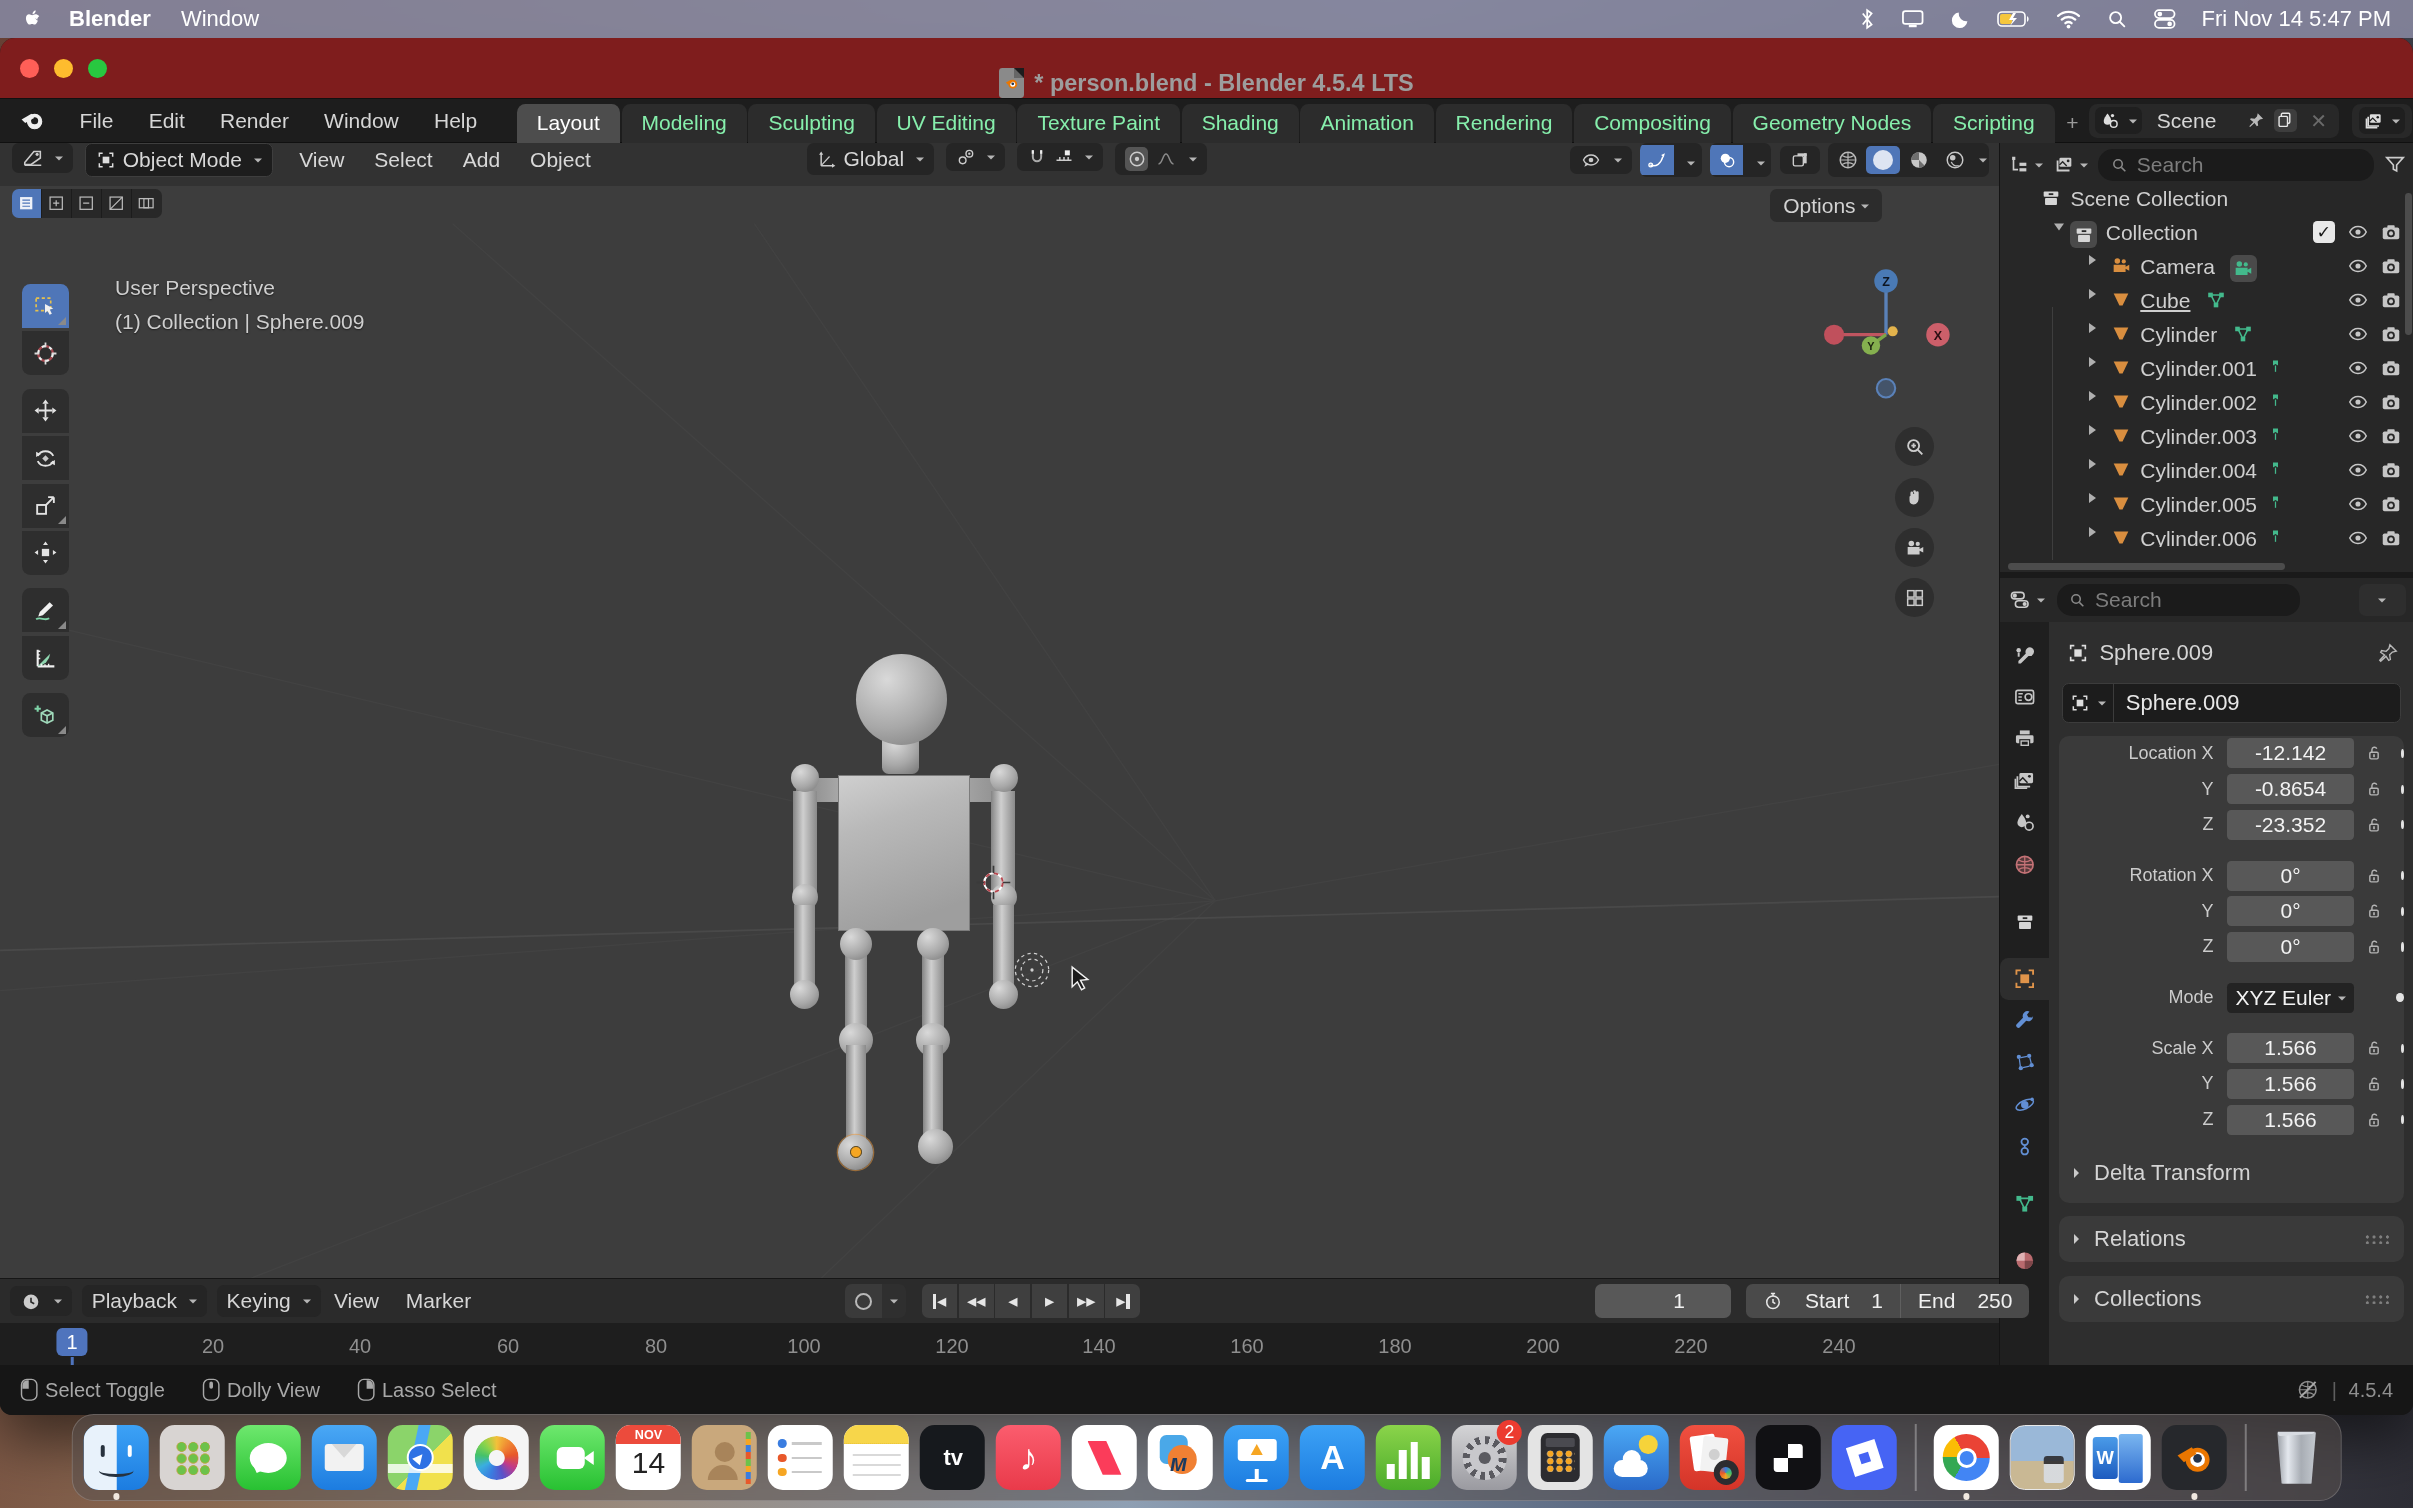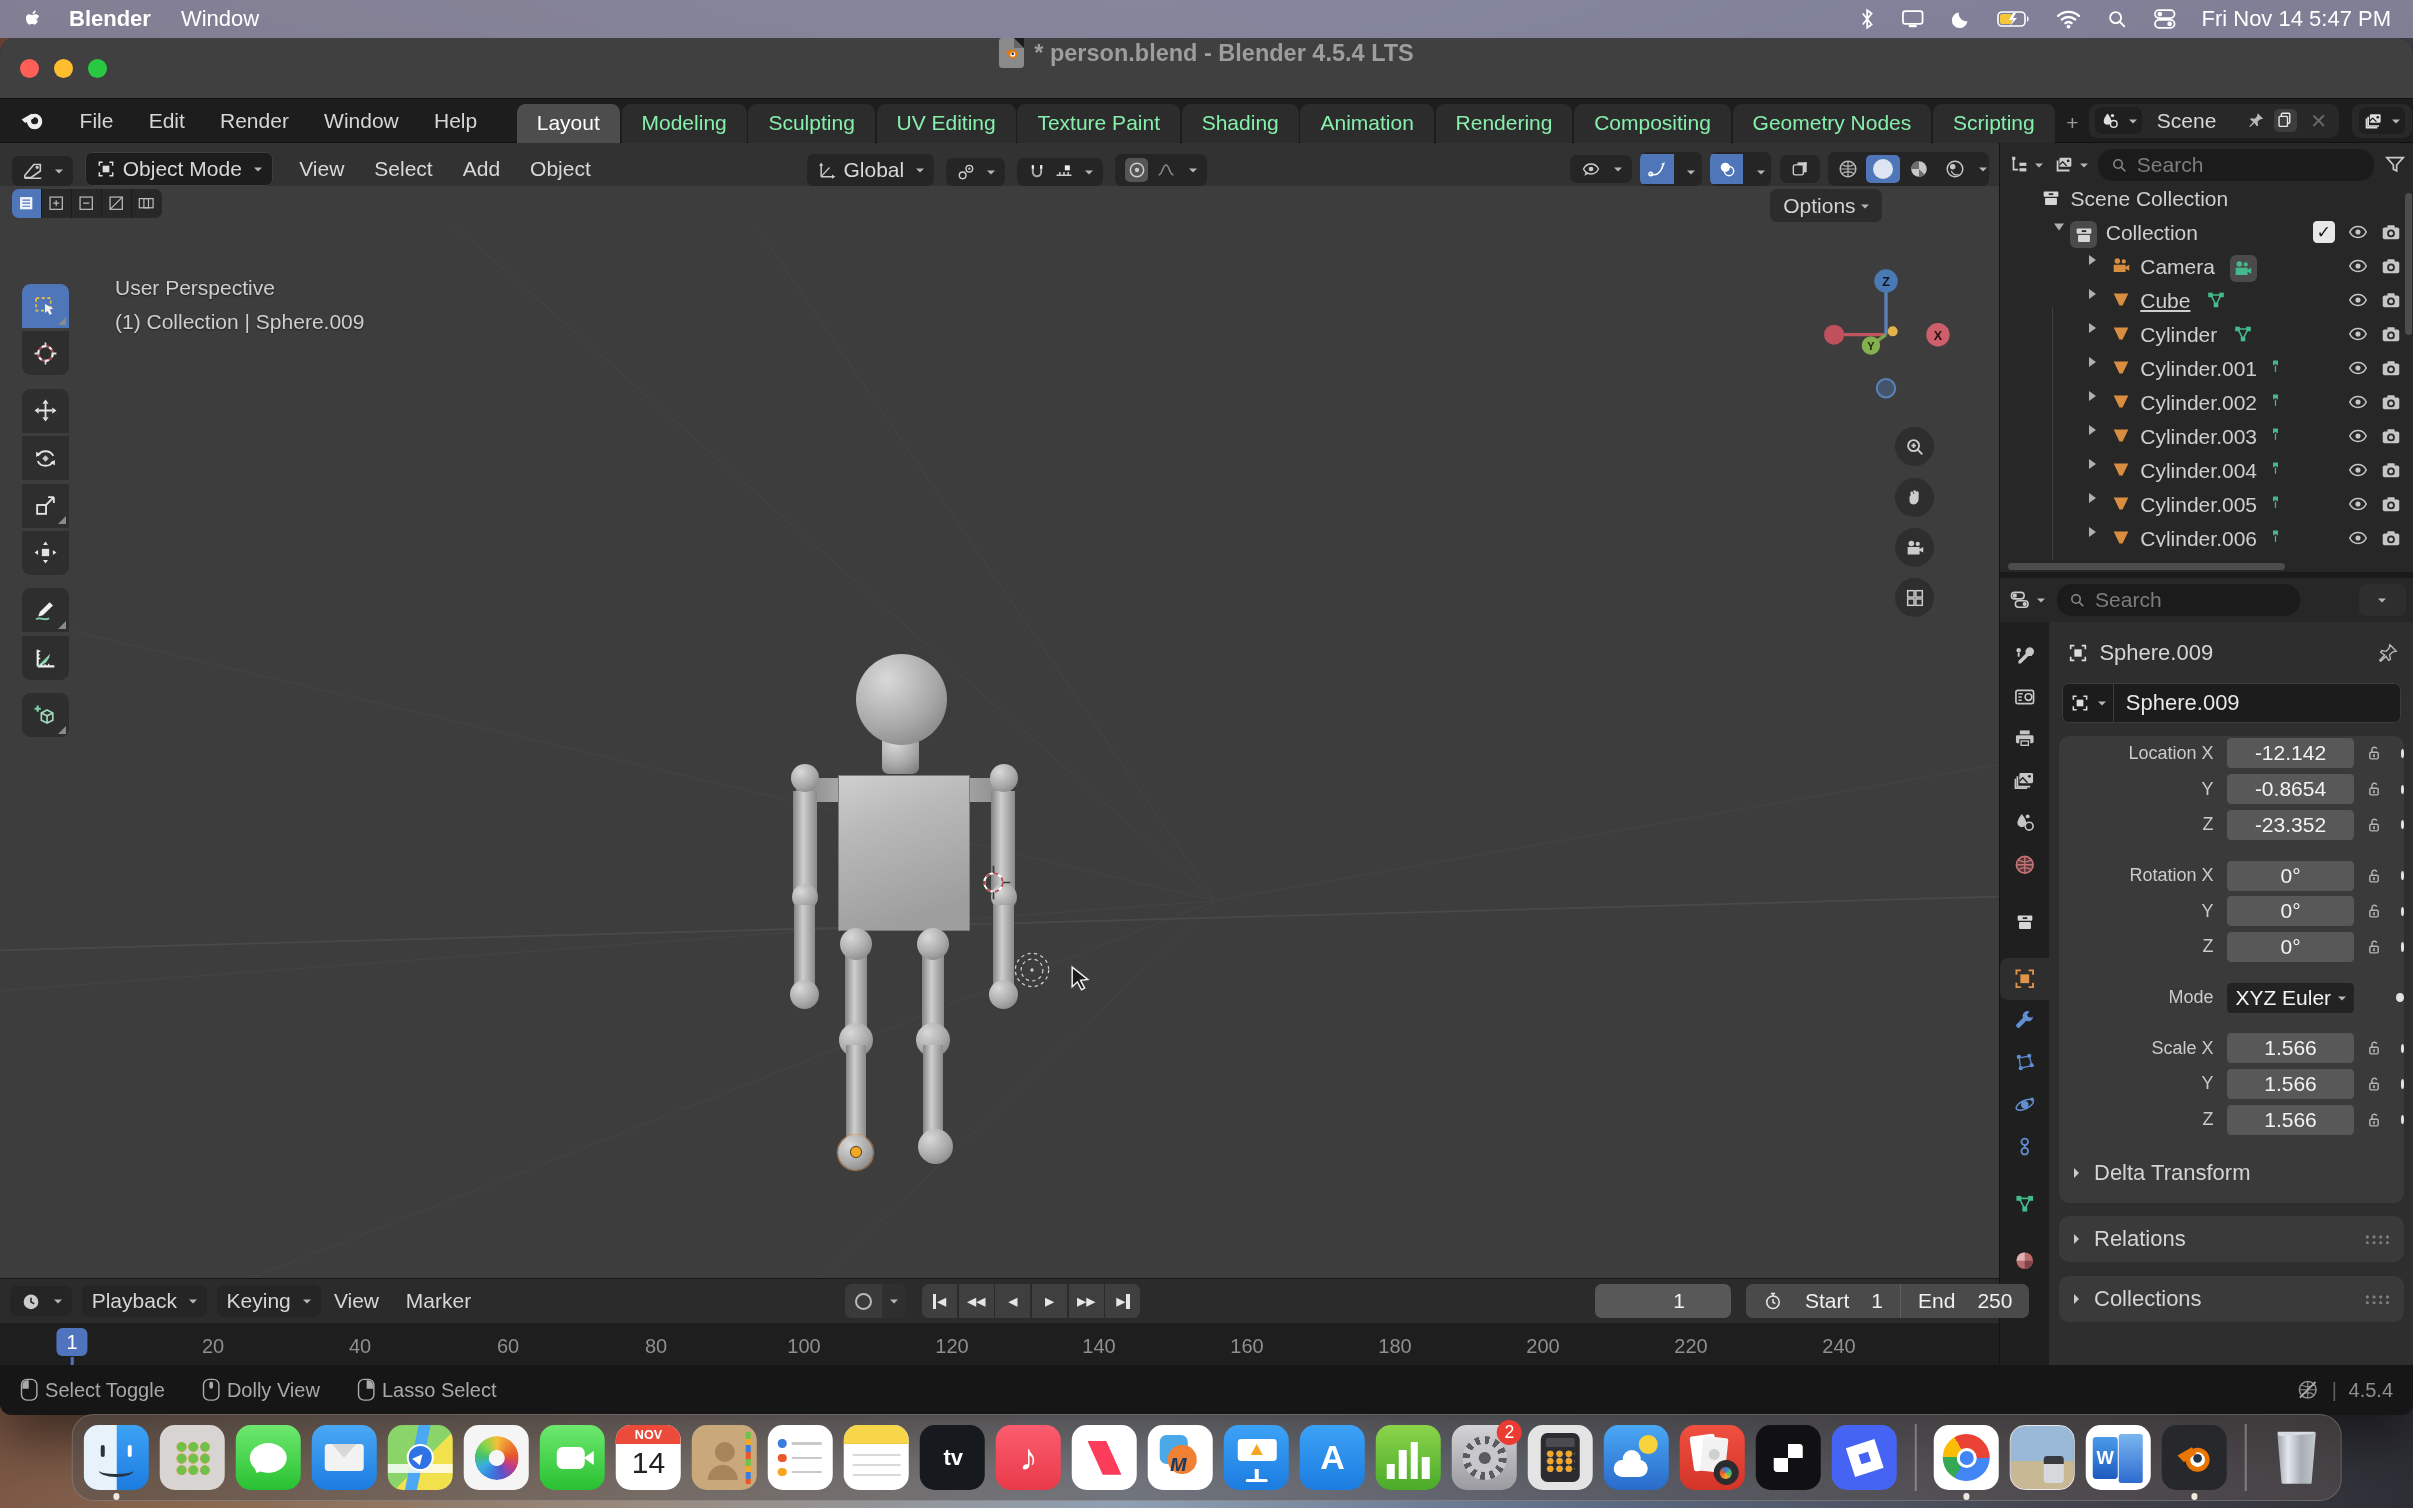--- a/index.html
+++ b/index.html
@@ -9,40 +9,40 @@
   .icon{display:inline-flex;align-items:center;justify-content:center;flex:none}
   .chv{width:0;height:0;border:4.2px solid transparent;border-top-color:#b6b6b6;display:inline-block;margin-left:5px;transform:translateY(2.5px);flex:none}
   .grip{width:25px;height:10px;background-image:radial-gradient(circle,#808080 1.4px,transparent 1.8px);background-size:6.7px 5.9px;flex:none}
   
   .menubar{position:absolute;left:0;top:0;right:0;height:38px;background:rgba(132,132,156,.92);display:flex;align-items:center;color:#fff;font-size:22px;padding:0 22px;z-index:50}
   .menubar .appname{font-weight:bold;margin:0 30px 0 25px}
   .menubar .mitem{margin-right:34px}
   .menubar .right{margin-left:auto;display:flex;align-items:center;gap:25px}
   
   .window{position:absolute;left:0;top:38px;width:2413px;height:1377px;background:#1e1e1e;border-radius:15px 15px 11.7px 11.7px;overflow:hidden;box-shadow:0 25px 59px rgba(0,0,0,.55);z-index:10}
-  .titlebar{position:absolute;left:0;top:0;right:0;height:61px;background:#404040;display:flex;align-items:flex-start;justify-content:center;border-bottom:0.8px solid #111}
+  .titlebar{position:absolute;left:0;top:0;right:0;height:61px;background:#7f1d1d;display:flex;align-items:flex-end;justify-content:center;border-bottom:0.8px solid #111}
   .tlights{position:absolute;left:20px;top:0;height:61px;display:flex;align-items:center;gap:15px}
   .tlight{width:19px;height:19px;border-radius:50%}
   .title{color:#9d9d9d;font-size:23.5px;font-weight:bold;display:flex;align-items:center;gap:10px}
   .fileicon{width:25px;height:30px;background:#8a8a8a;border-radius:3.4px;position:relative;display:flex;align-items:center;justify-content:center}
   .fileicon:before{content:"";position:absolute;right:0;top:0;border:5.9px solid #1c1c1d;border-left-color:#666;border-bottom-color:#666}
   
   .topbar{position:absolute;left:0;top:61px;right:0;height:44px;background:#1d1d1d;display:flex;align-items:center;border-bottom:0.8px solid #101010}
   .topbar .menus{display:flex;align-items:center;color:#d6d6d6;font-size:21px;margin-left:15px}
   .topbar .menus .m{padding:5px 17.6px;border-radius:6.7px}
   .tabs{display:flex;align-items:flex-end;height:44px;margin-left:22px;gap:1.7px}
   .tab{font-size:21px;color:#86efac;background:#2c2c2c;padding:7.5px 20px;border-radius:8.4px 8.4px 0 0;white-space:nowrap}
   .tab.active{background:#4d4d4d;color:#fff}
   .tab.plus{background:transparent;color:#9a9a9a;padding:7.5px 10px}
   .sel-pill{display:flex;align-items:center;background:#282828;border-radius:8.4px;height:34px;padding:0 6.7px;color:#d6d6d6;font-size:21px;gap:8.4px}
   .sel-pill .seg{display:flex;align-items:center;gap:3.4px;background:#1f1f1f;border-radius:6.7px;padding:3.4px 5px}
   .sel-pill .boxbtn{background:#3d3d3d;border-radius:5px;padding:2.5px}
   .sel-pill .xdim{color:#6a6a6a;font-size:20px;padding:0 5px}
   
-  .vp-header{position:absolute;left:0;top:105px;width:1999px;height:44px;background:#323232;border-bottom:0.8px solid #262626;display:flex;align-items:flex-end;color:#d8d8d8;font-size:21px}
+  .vp-header{position:absolute;left:0;top:105px;width:1999px;height:44px;background:#323232;border-bottom:0.8px solid #262626;display:flex;align-items:flex-start;color:#d8d8d8;font-size:21px}
   .vp-header .pill{display:flex;align-items:center;background:#252525;border-radius:6.7px;padding:4.2px 10px;margin-left:11.7px;gap:6.7px}
   .vp-header .menuitem{padding:5px 15px}
   .viewport{position:absolute;left:0;top:148px;width:1999px;height:1092px;background:#3d3d3d;overflow:hidden}
   .toolsettings{position:absolute;left:0;top:0;width:100%;height:35px;display:flex;align-items:center}
   .tsbtn{width:30px;height:28.5px;background:#282828;border-right:0.8px solid #1c1c1c;display:flex;align-items:center;justify-content:center}
   .tsbtn:first-child{border-radius:6.7px 0 0 6.7px}
   .tsbtn:last-child{border-radius:0 6.7px 6.7px 0;border-right:none}
   .tsbtn.active{background:#4f76b8}
   .options-pill{position:absolute;right:117px;top:3.4px;background:#2c2c2c;border-radius:6.7px;color:#d2d2d2;font-size:21px;padding:4.2px 13.4px;display:flex;align-items:center}
   .overlaytext{position:absolute;left:115px;top:85px;color:#cfcfcf;font-size:21px;line-height:34px;text-shadow:0 0.8px 1.7px rgba(0,0,0,.5)}

